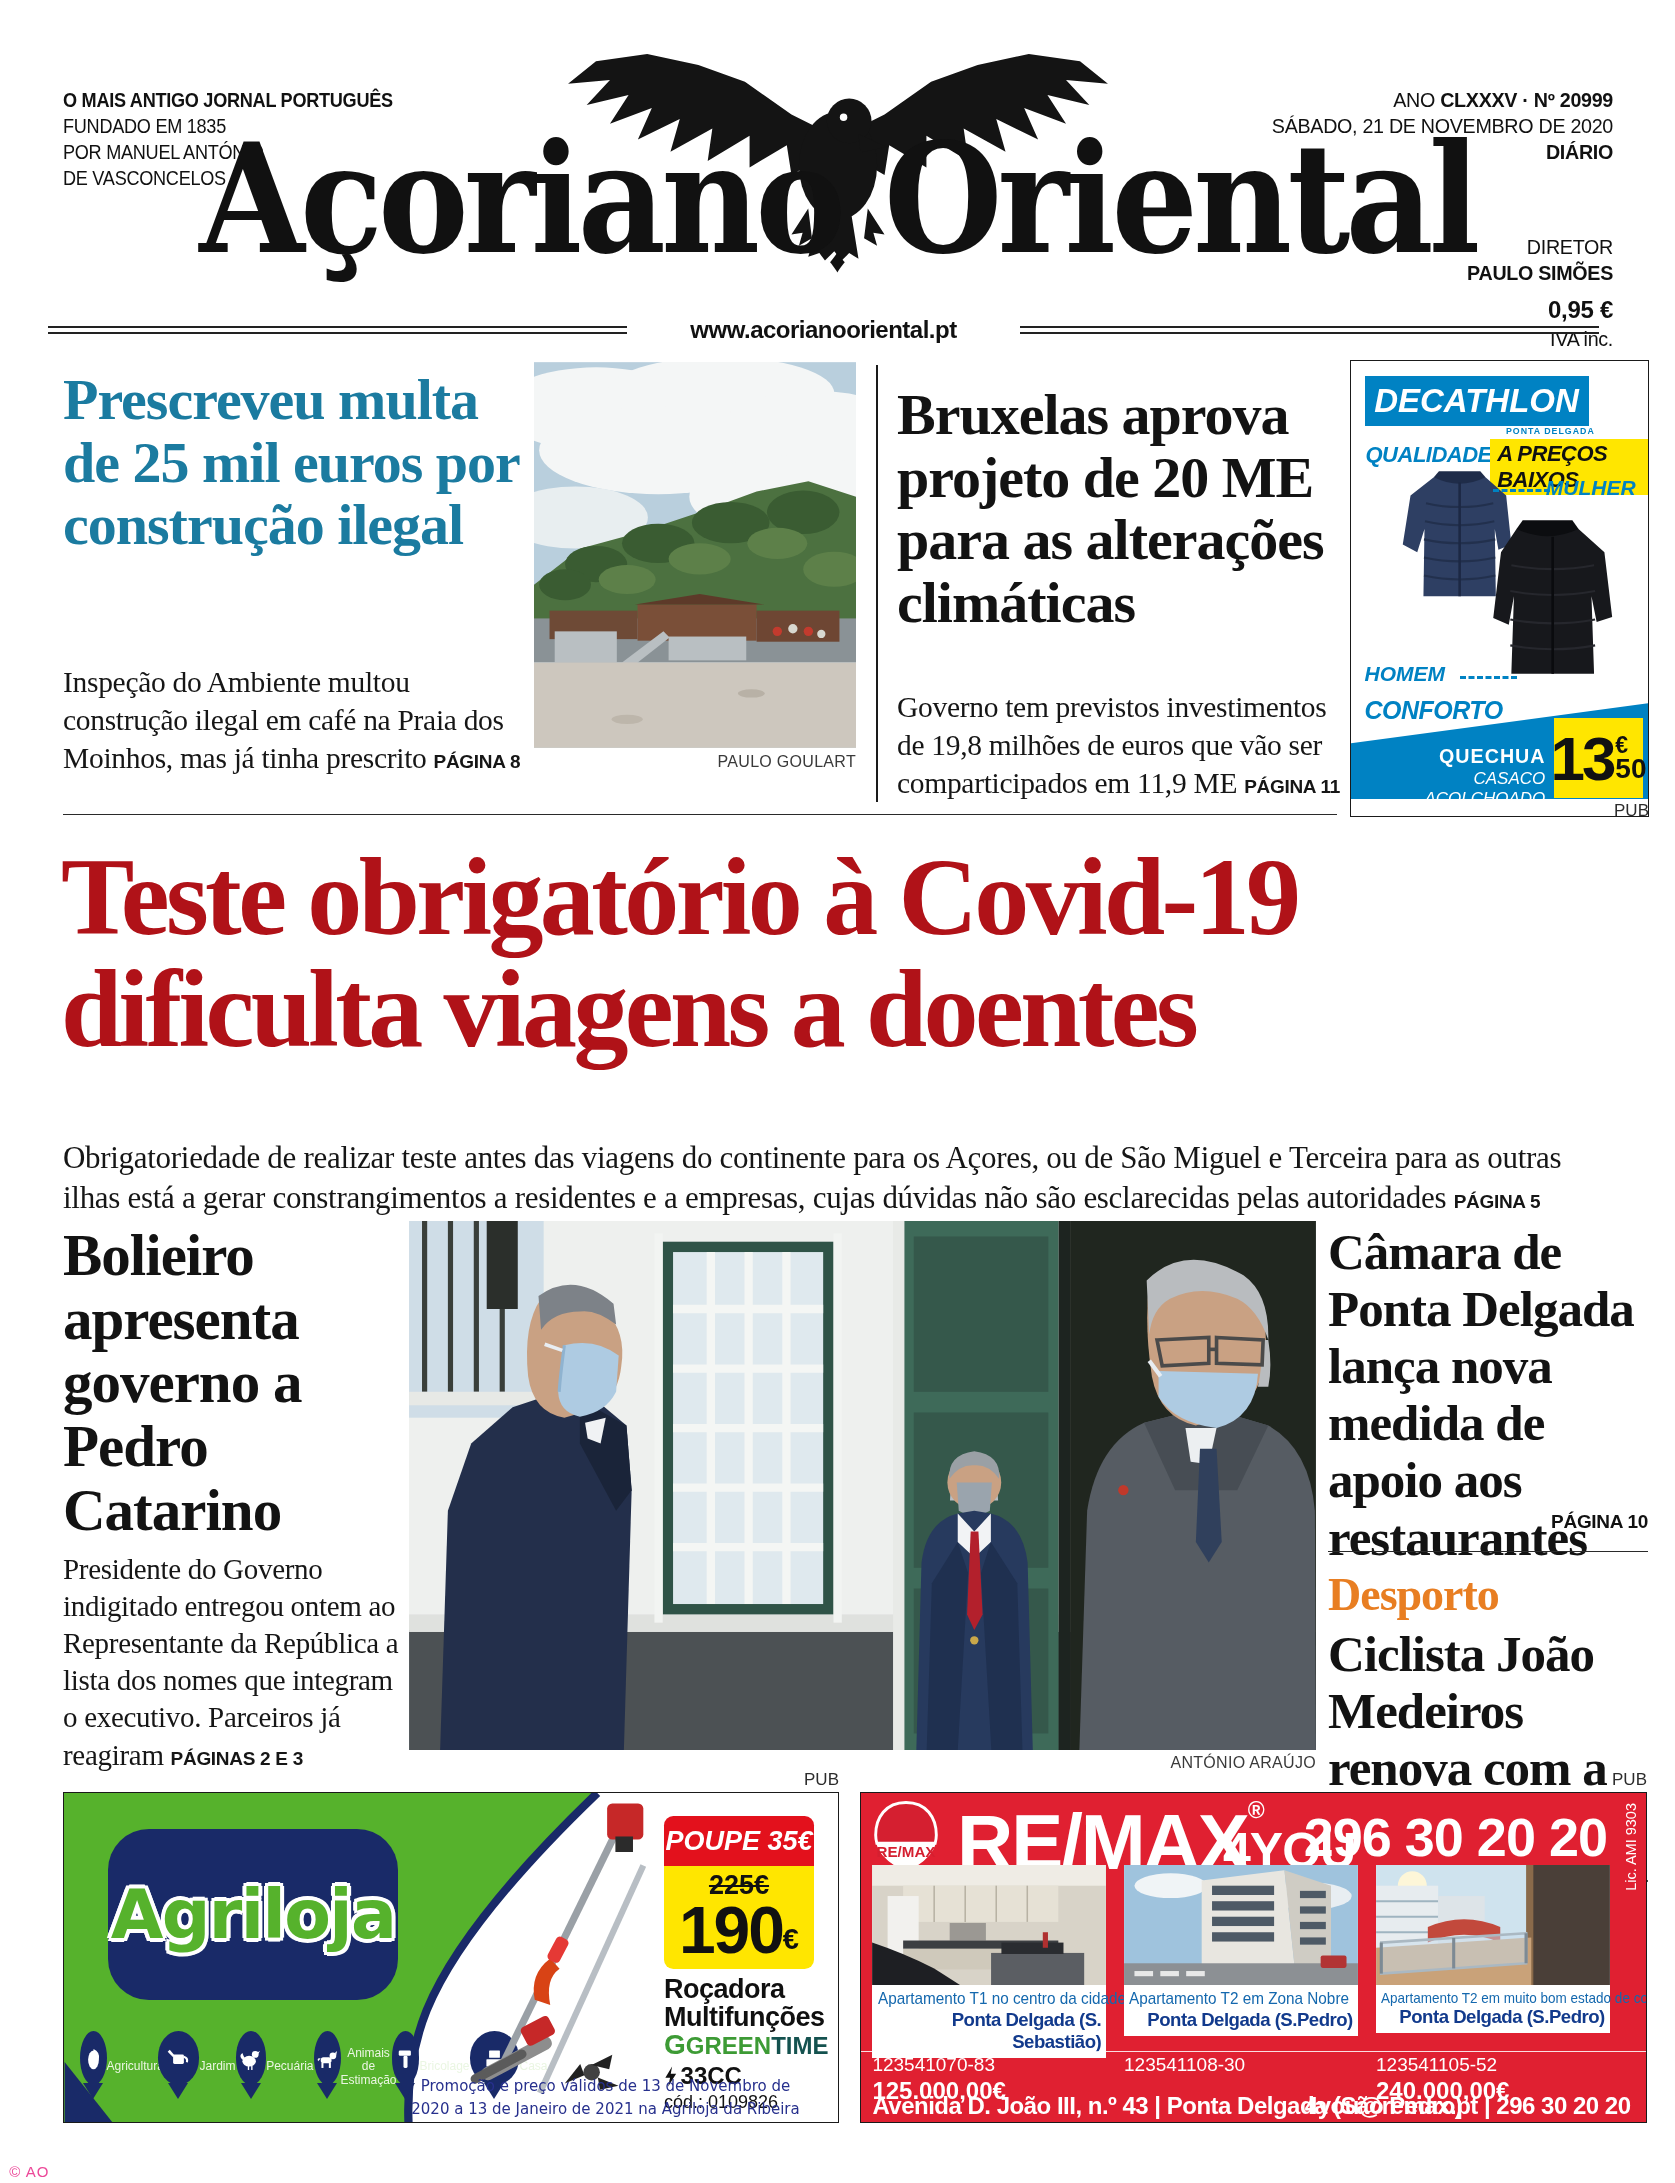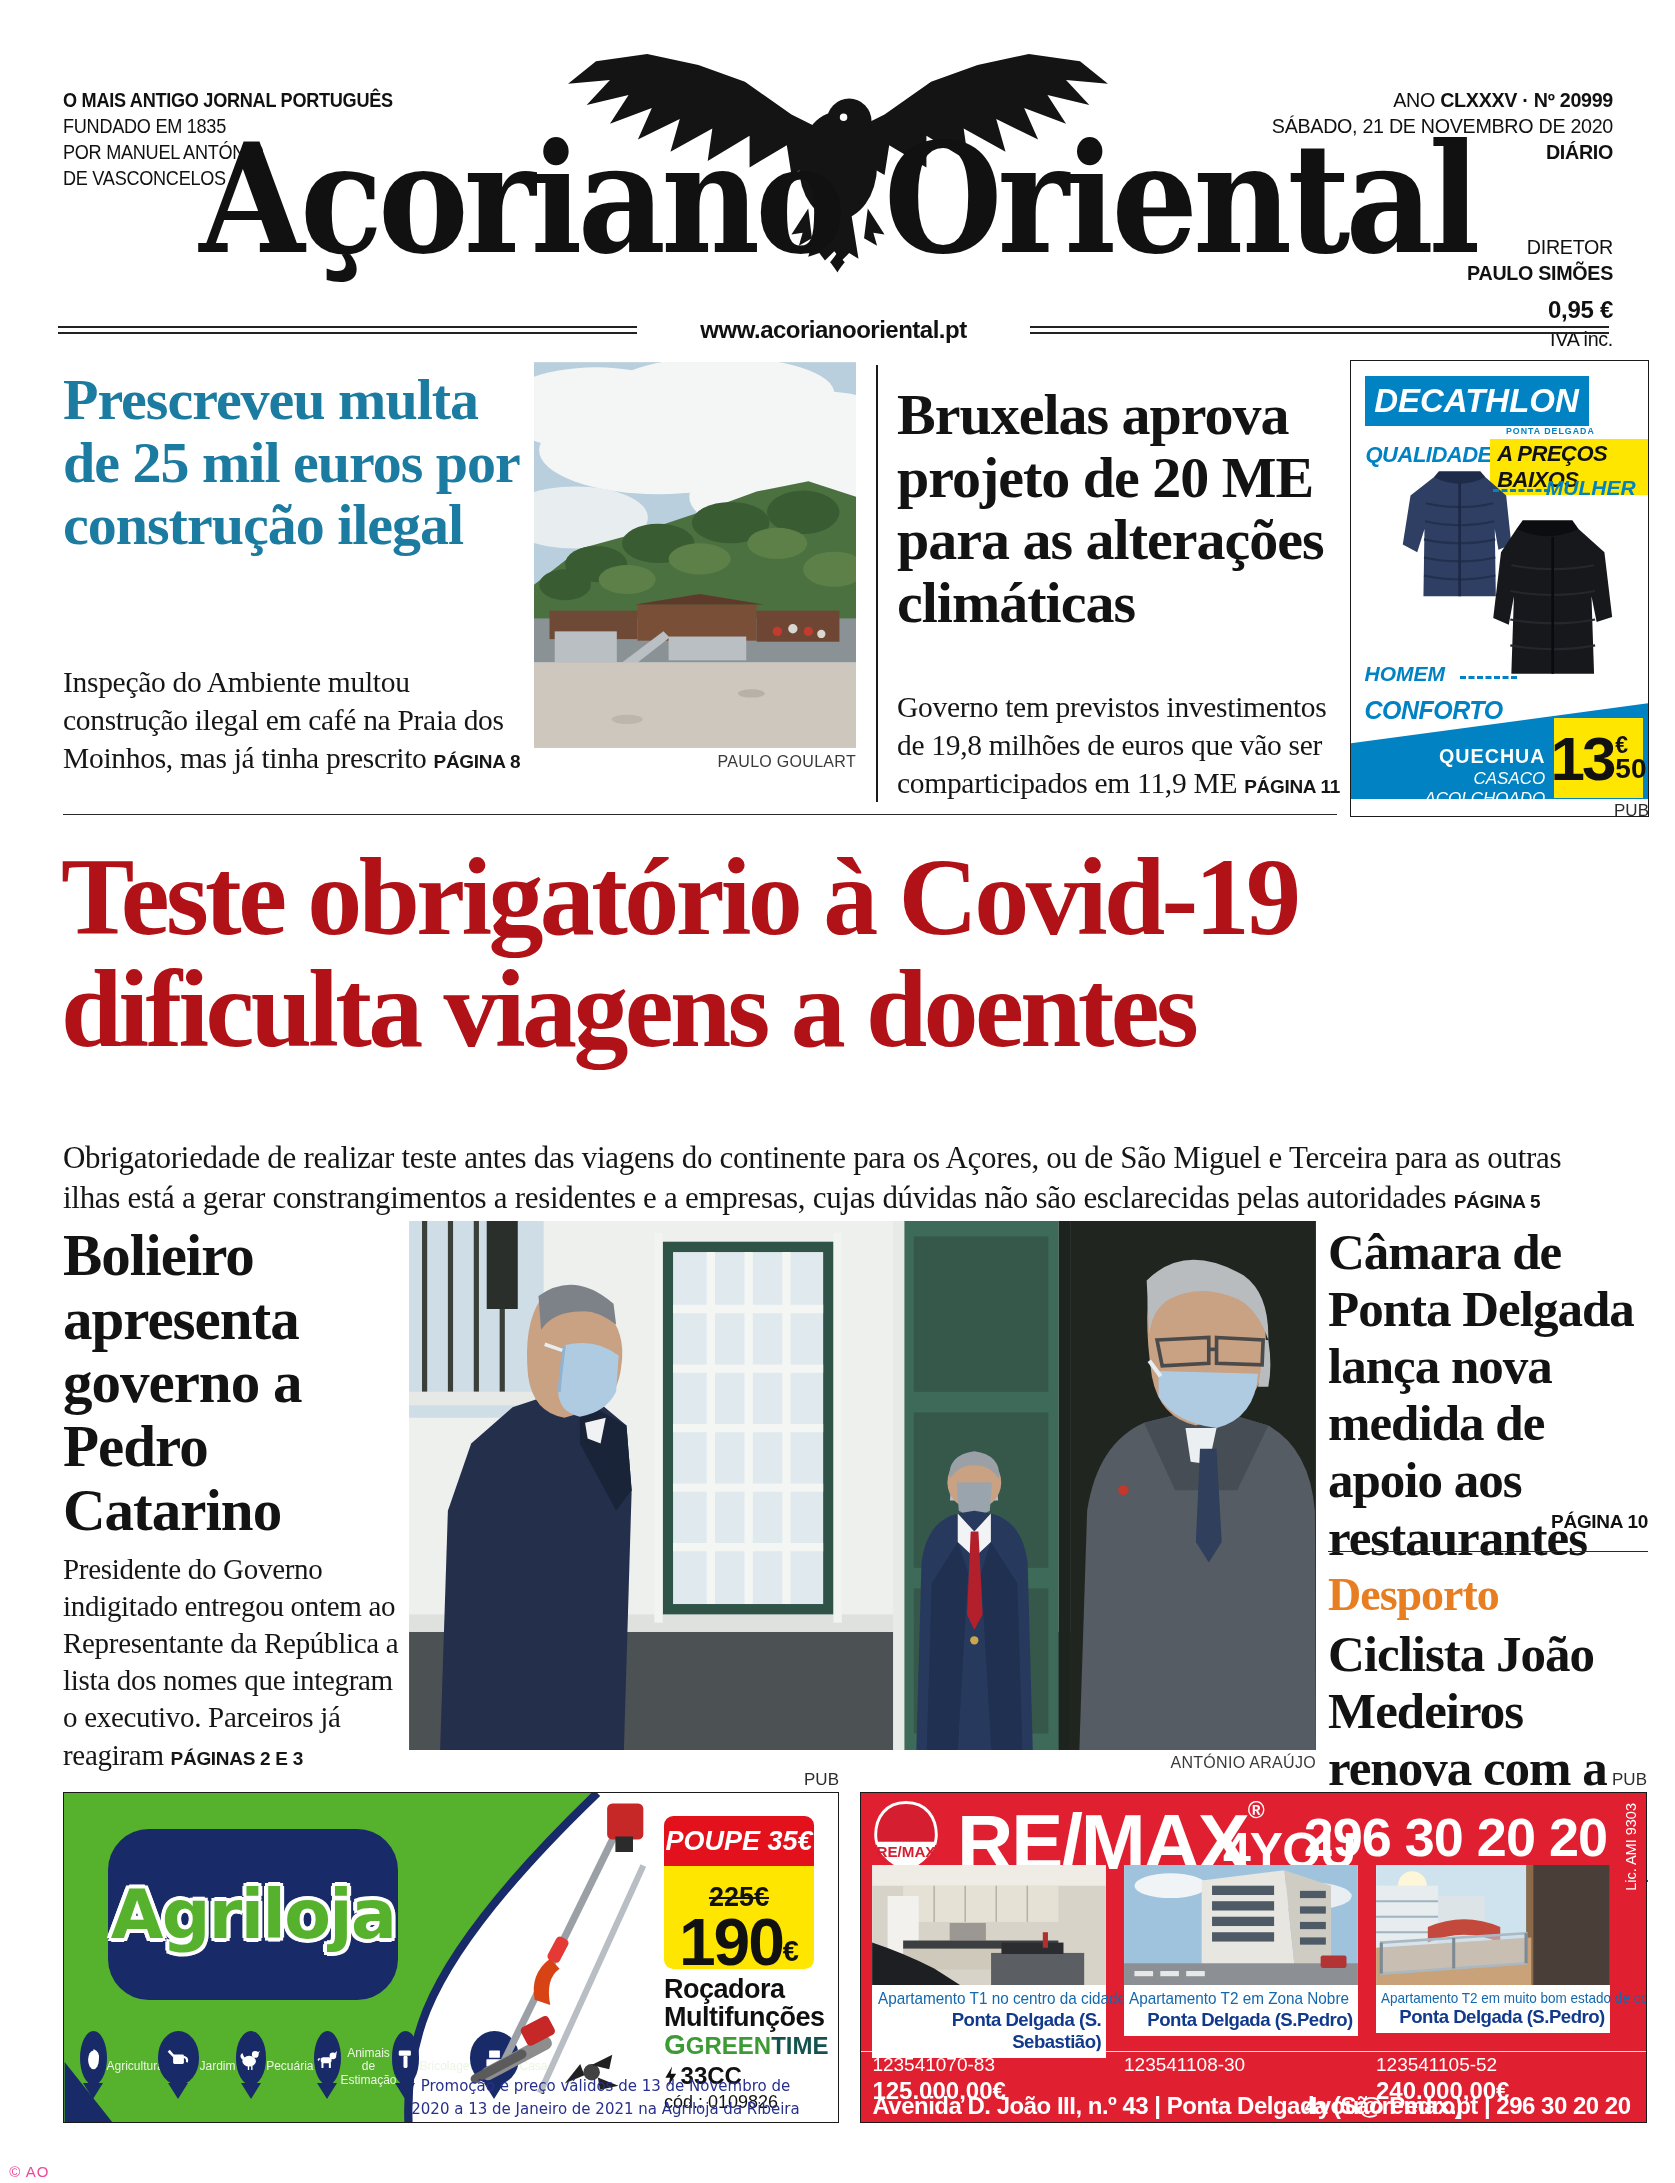--- a/index.html
+++ b/index.html
@@ -135,21 +135,21 @@
       </g>
       <circle cx="306" cy="98" r="4" fill="#ffffff"></circle>
     </svg>
   </div>
 
   <div class="abs" style="left:0; top:110px; width:100%; z-index:2;">
     <div class="masthead-title">Açoriano Oriental</div>
   </div>
   <div class="abs" style="left:50%; top:243px; transform:translateX(-50%); font-size:33px; z-index:2;">♦</div>
 
-  <div class="abs urlbar" style="left:58px; top:316px; width:1551px;gap:46px;">
+  <div class="abs urlbar" style="left:48px; top:316px; width:1551px;gap:46px;">
     <div class="rule"></div>
     <div class="url">www.acorianooriental.pt</div>
     <div class="rule"></div>
   </div>
 
   <div class="abs" style="left:63px; top:369px; width:458px;">
     <div class="hl hl-teal">Prescreveu multa de 25 mil euros por construção ilegal</div>
   </div>
   <div class="abs deck" style="left:63px; top:664px; width:466px;">
     <span>Inspeção do Ambiente multou construção ilegal em café na Praia dos Moinhos, mas já tinha prescrito </span><span class="pageref">PÁGINA 8</span>
@@ -477,21 +477,21 @@
           <circle r="16" fill="#424242"></circle>
           <path d="M0 -14 L40 -34 L34 -6 Z" fill="#212121"></path>
           <path d="M12 10 L52 26 L16 34 Z" fill="#212121"></path>
           <path d="M-14 6 L-52 22 L-22 -16 Z" fill="#212121"></path>
         </g>
       </svg>
     </div>
 
     <div class="abs poupe" style="left:600px; top:23px; width:150px; height:50px;">POUPE 35€</div>
     <div class="abs ybox" style="left:600px; top:73px; width:150px; height:103px;">
-      <div class="oldprice" style="padding-top:16px;">225€</div>
+      <div class="oldprice" style="padding-top:4px;">225€</div>
       <div><span class="newprice">190</span><span style="font-size:29px; font-weight:bold; vertical-align:super;">€</span></div>
     </div>
     <div class="abs agri-prod" style="left:600px; top:182px;">Roçadora</div>
     <div class="abs agri-prod" style="left:600px; top:210px;">Multifunções</div>
     <div class="abs greentime" style="left:600px; top:236px;">
       <span class="gt-green" style="font-size:28px;">G</span><span class="gt-green">GREEN</span><span class="gt-dark">TIME</span>
     </div>
     <div class="abs" style="left:600px; top:269px; display:flex; align-items:center;">
       <svg viewBox="0 0 20 30" width="13.5" height="21">
           <path d="M12 0 L2 17 L9 17 L6 30 L18 11 L10 11 Z" fill="#111"></path>

